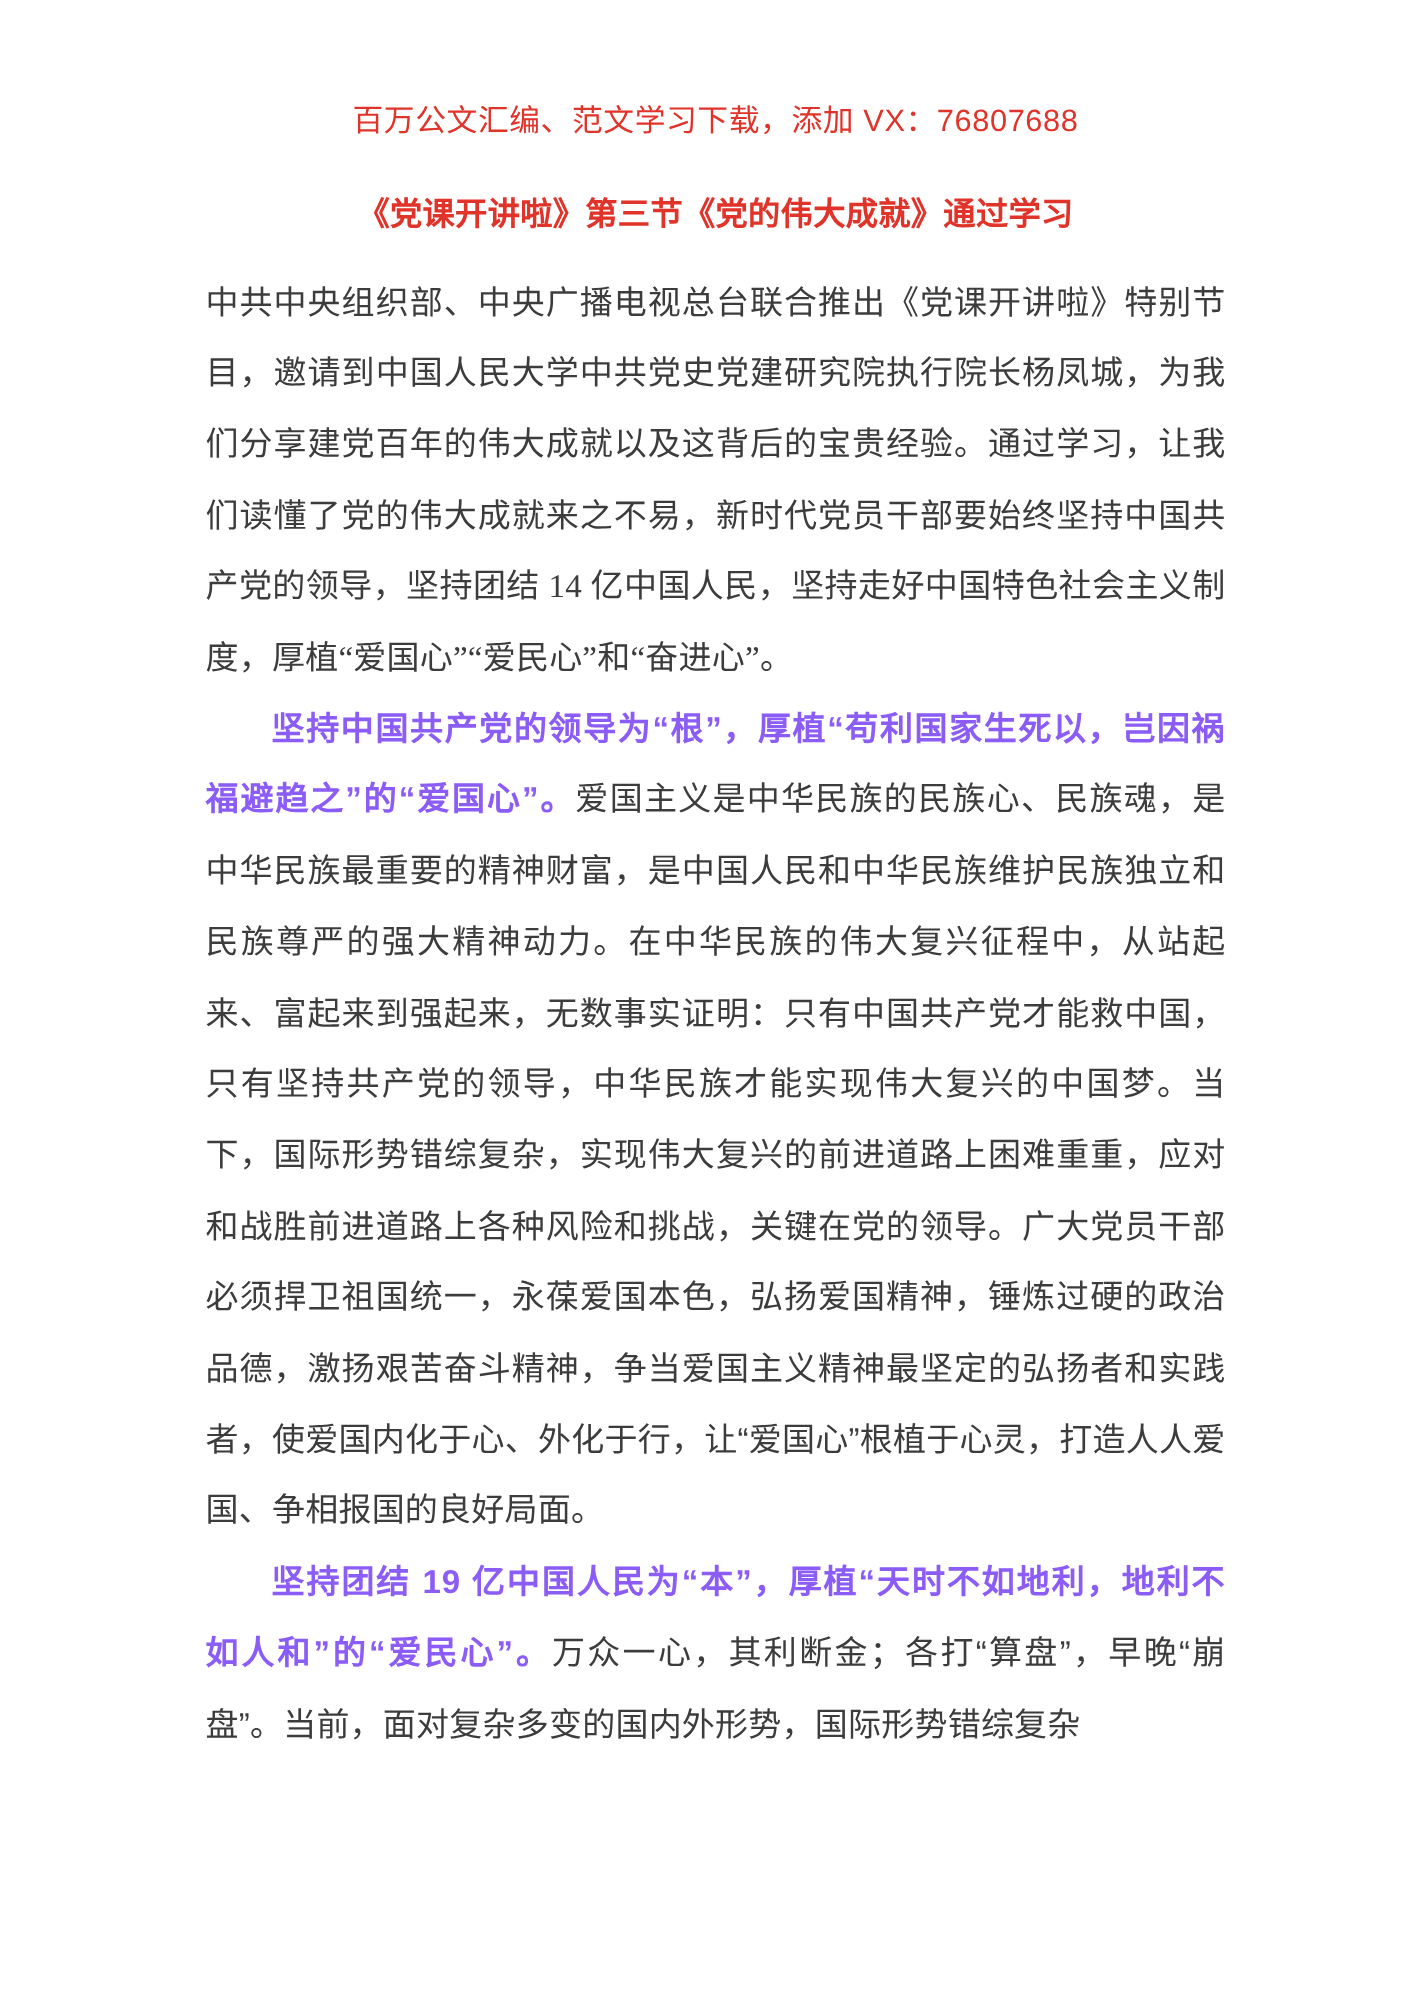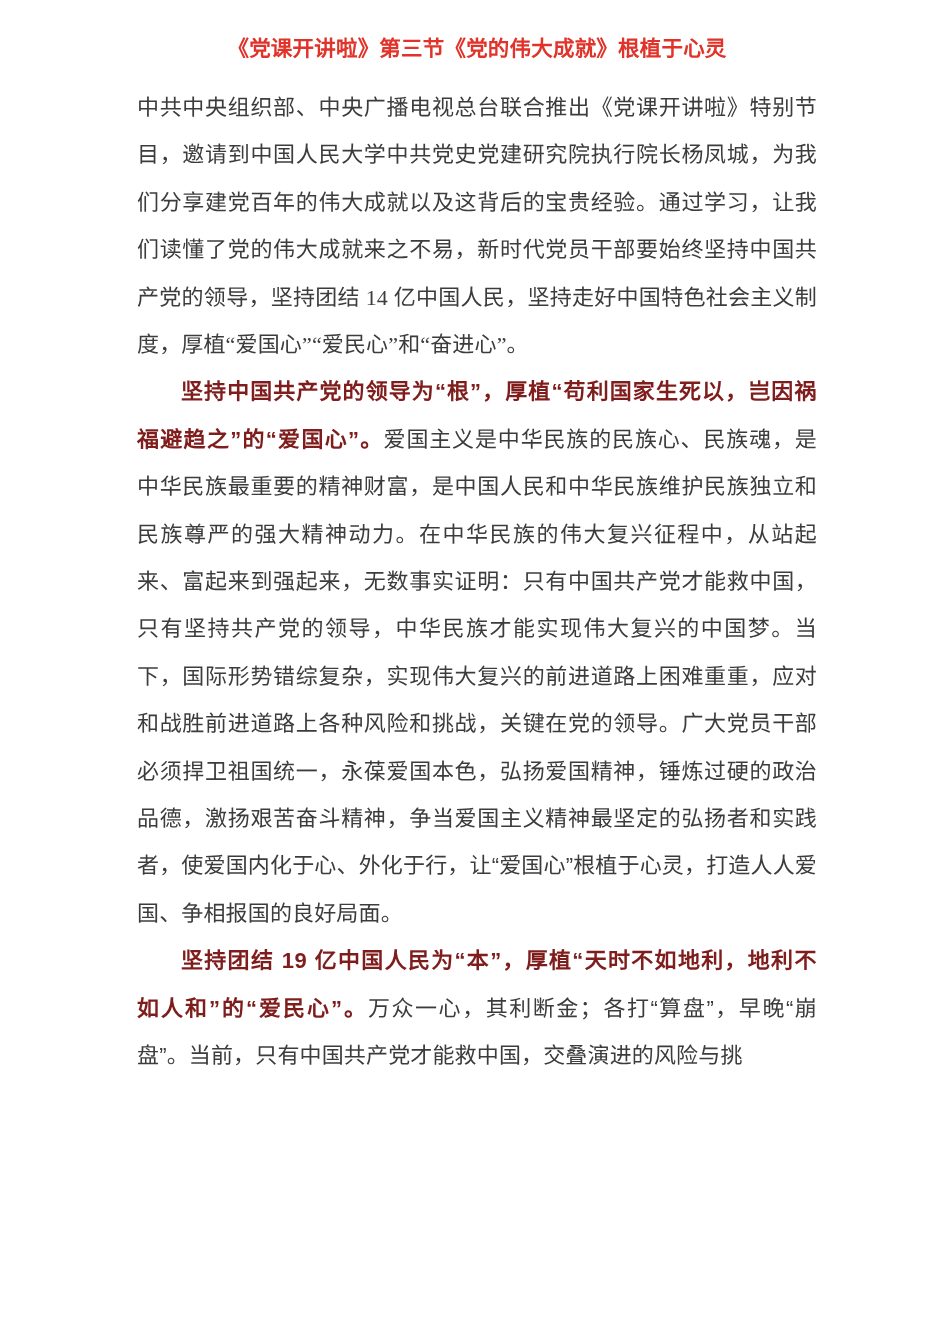--- a/index.html
+++ b/index.html
@@ -71,43 +71,44 @@
     margin-top: 20px;
     font-family: Liberation Serif, serif;
   }
 
   .para.indent {
     text-indent: 2em;
   }
 
   .lead {
     font-weight: bold;
-    color: #7f1d1d;
+    color: #8b5cf6;
     letter-spacing: 0.6px;
   }
 
   .run {
     white-space: normal;
   }
 </style>
 </head>
 <body>
 
 <div class="page">
   <div class="page-body">
 
+    <div class="promo-header">百万公文汇编、范文学习下载，添加 VX：76807688</div>
 
-    <h1 class="doc-title">《党课开讲啦》第三节《党的伟大成就》根植于心灵</h1>
+    <h1 class="doc-title">《党课开讲啦》第三节《党的伟大成就》通过学习</h1>
 
     <p class="para first">
       <span class="run">中共中央组织部、中央广播电视总台联合推出《党课开讲啦》特别节目，邀请到中国人民大学中共党史党建研究院执行院长杨凤城，为我们分享建党百年的伟大成就以及这背后的宝贵经验。通过学习，让我们读懂了党的伟大成就来之不易，新时代党员干部要始终坚持中国共产党的领导，坚持团结 14 亿中国人民，坚持走好中国特色社会主义制度，厚植“爱国心”“爱民心”和“奋进心”。</span>
     </p>
 
     <p class="para indent">
       <span class="lead">坚持中国共产党的领导为“根”，厚植“苟利国家生死以，岂因祸福避趋之”的“爱国心”。</span><span class="run">爱国主义是中华民族的民族心、民族魂，是中华民族最重要的精神财富，是中国人民和中华民族维护民族独立和民族尊严的强大精神动力。在中华民族的伟大复兴征程中，从站起来、富起来到强起来，无数事实证明：只有中国共产党才能救中国，只有坚持共产党的领导，中华民族才能实现伟大复兴的中国梦。当下，国际形势错综复杂，实现伟大复兴的前进道路上困难重重，应对和战胜前进道路上各种风险和挑战，关键在党的领导。广大党员干部必须捍卫祖国统一，永葆爱国本色，弘扬爱国精神，锤炼过硬的政治品德，激扬艰苦奋斗精神，争当爱国主义精神最坚定的弘扬者和实践者，使爱国内化于心、外化于行，让“爱国心”根植于心灵，打造人人爱国、争相报国的良好局面。</span>
     </p>
 
     <p class="para indent">
-      <span class="lead">坚持团结 19 亿中国人民为“本”，厚植“天时不如地利，地利不如人和”的“爱民心”。</span><span class="run">万众一心，其利断金；各打“算盘”，早晚“崩盘”。当前，只有中国共产党才能救中国，交叠演进的风险与挑</span>
+      <span class="lead">坚持团结 19 亿中国人民为“本”，厚植“天时不如地利，地利不如人和”的“爱民心”。</span><span class="run">万众一心，其利断金；各打“算盘”，早晚“崩盘”。当前，面对复杂多变的国内外形势，国际形势错综复杂</span>
     </p>
 
   </div>
 </div>
 
 </body></html>

